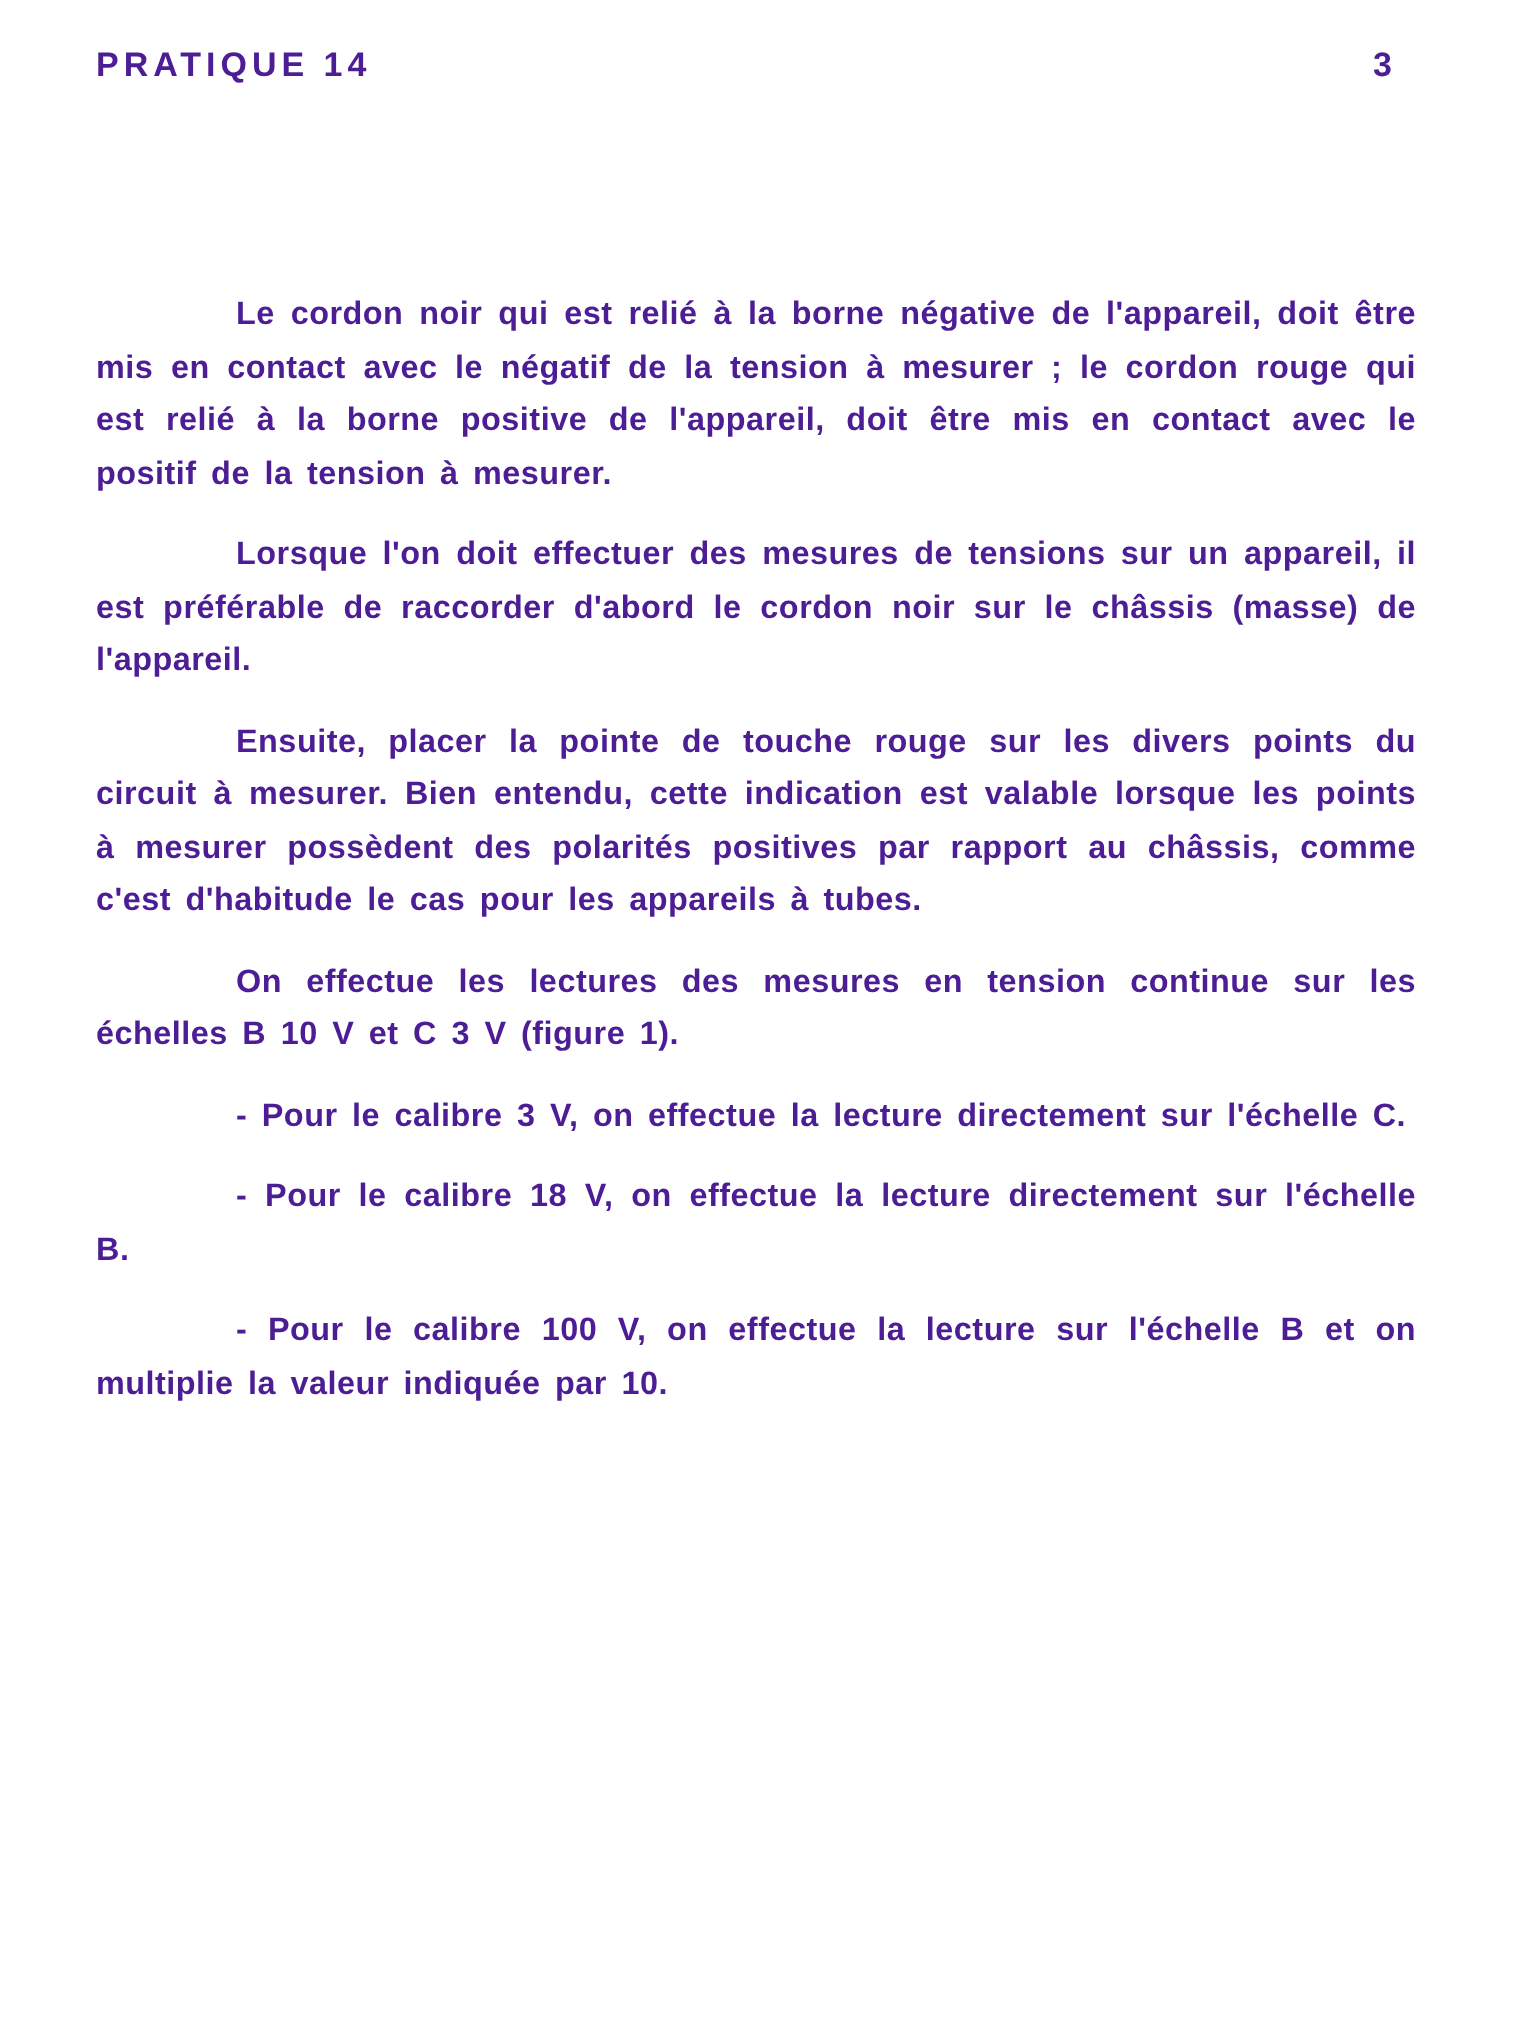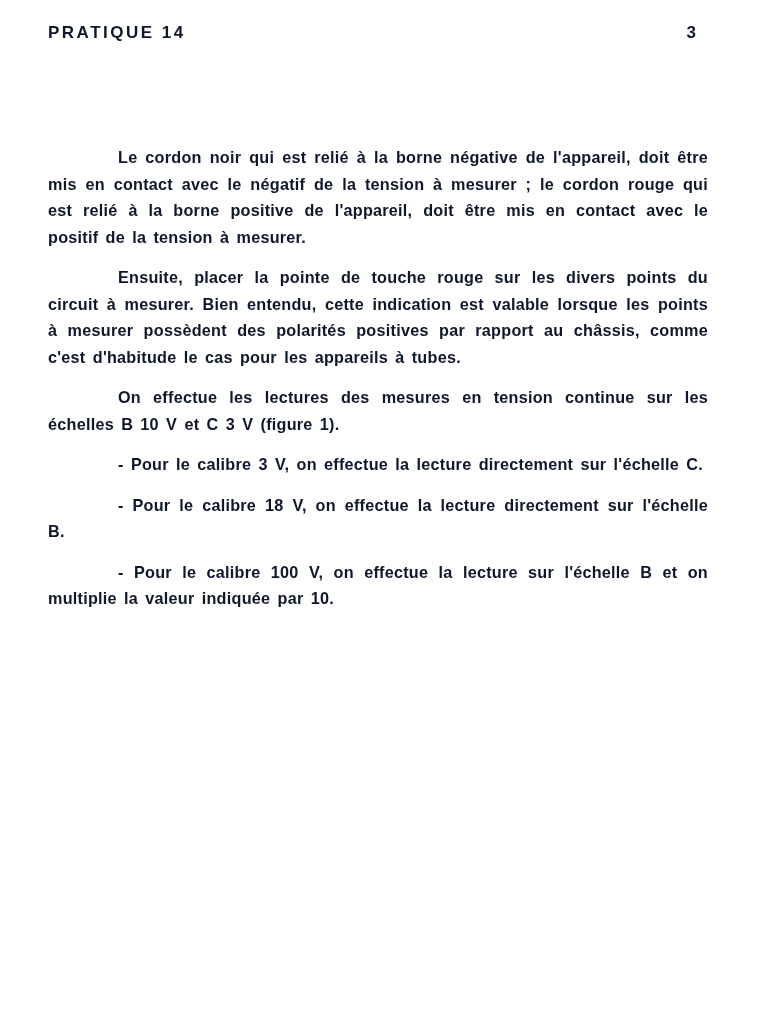--- a/index.html
+++ b/index.html
@@ -8,21 +8,21 @@
     background: #ffffff;
   }
   .page {
     position: relative;
     width: 768px;
     height: 807px;
     background: #ffffff;
     box-sizing: border-box;
     font-family: "Liberation Sans", sans-serif;
     font-weight: 700;
-    color: #0f172a;
+    color: #4c1d95;
     overflow: hidden;
   }
   .page-header {
     display: flex;
     justify-content: space-between;
     align-items: baseline;
     padding: 23px 72px 0 48px;
     font-size: 17px;
   }
   .page-header .title {
@@ -49,19 +49,20 @@
 </head>
 <body>
 
 <div class="page">
   <div class="page-header">
     <span class="title">PRATIQUE 14</span>
     <span class="pagenum">3</span>
   </div>
   <div class="body-text">
     <p>Le cordon noir qui est relié à la borne négative de l'appareil, doit être mis en contact avec le négatif de la tension à mesurer ; le cordon rouge qui est relié à la borne positive de l'appareil, doit être mis en contact avec le positif de la tension à mesurer.</p>
+    <p>Lorsque l'on doit effectuer des mesures de tensions sur un appareil, il est préférable de raccorder d'abord le cordon noir sur le châssis (masse) de l'appareil.</p>
     <p>Ensuite, placer la pointe de touche rouge sur les divers points du circuit à mesurer. Bien entendu, cette indication est valable lorsque les points à mesurer possèdent des polarités positives par rapport au châssis, comme c'est d'habitude le cas pour les appareils à tubes.</p>
     <p>On effectue  les lectures des mesures en tension continue sur les échelles B 10 V et C 3 V (figure 1).</p>
     <p>- Pour le calibre 3 V, on effectue la lecture directement sur l'échelle C.</p>
     <p>- Pour le calibre 18 V, on effectue la lecture directement sur l'échelle B.</p>
     <p>- Pour le calibre 100 V, on effectue la lecture sur l'échelle B et on multiplie la valeur indiquée par 10.</p>
   </div>
 </div>
 
 </body></html>

